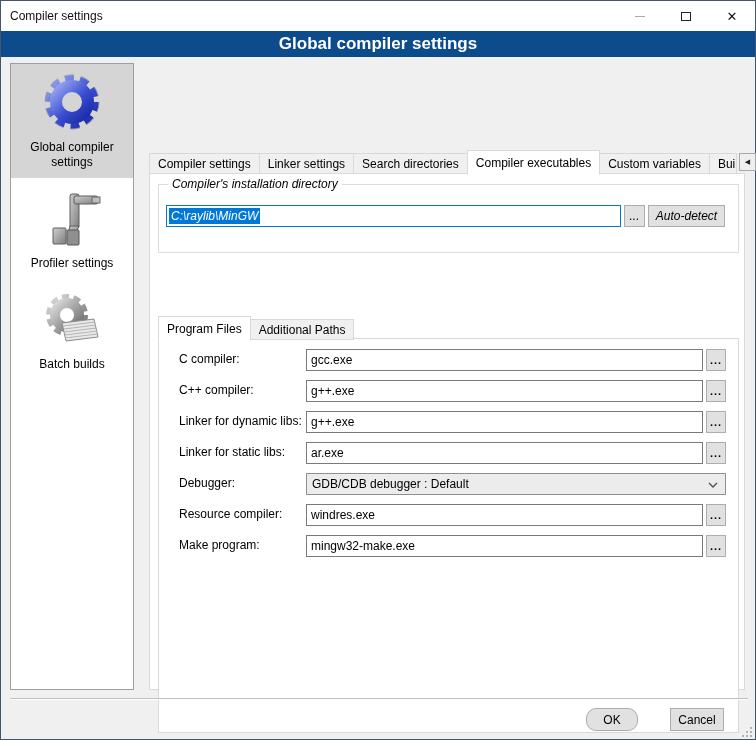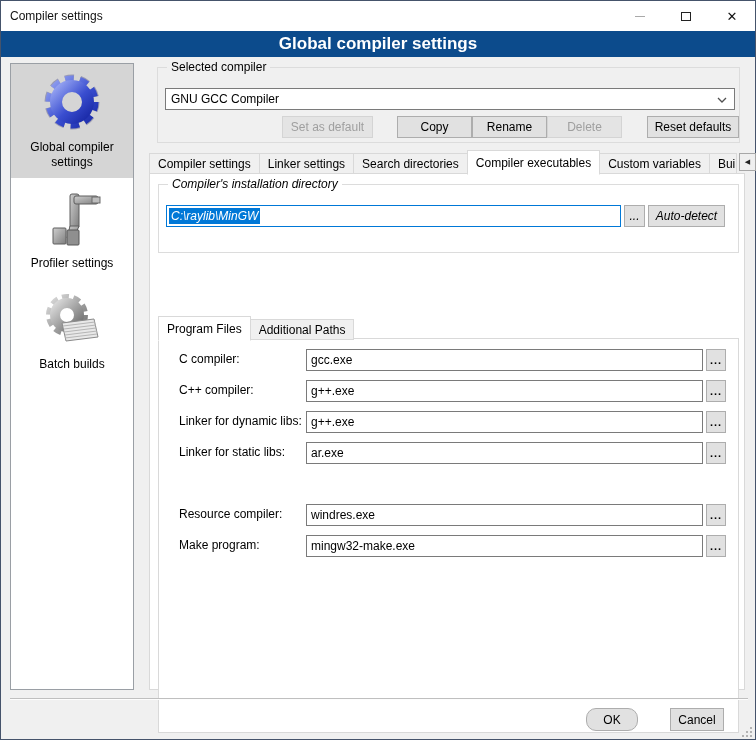--- a/index.html
+++ b/index.html
@@ -191,36 +191,20 @@
             <line x1="24" y1="40" x2="56" y2="36" stroke="#b5b5b5" stroke-width="1"></line>
             <line x1="24" y1="43" x2="56" y2="39" stroke="#b5b5b5" stroke-width="1"></line>
             <line x1="25" y1="46" x2="57" y2="42" stroke="#b5b5b5" stroke-width="1"></line>
             <line x1="25" y1="49" x2="57" y2="45" stroke="#b5b5b5" stroke-width="1"></line>
           </g>
         </svg>
         <div class="side-label">Batch builds</div>
       </div>
     </div>
 
-    <div class="groupbox gb-compiler">
-      <span class="gb-label gb-on-gray">Selected compiler</span>
-      <div class="combo combo-main">
-        <span>GNU GCC Compiler</span>
-        <svg class="chev" width="10" height="6" viewBox="0 0 10 6">
-            <polyline points="1,1 5,5 9,1" fill="none" stroke="#505050" stroke-width="1.3"></polyline>
-          </svg>
-      </div>
-      <div class="btn-row">
-        <div class="btn disabled b-setdef">Set as default</div>
-        <div class="btn b-copy">Copy</div>
-        <div class="btn b-rename">Rename</div>
-        <div class="btn disabled b-delete">Delete</div>
-        <div class="btn b-reset">Reset defaults</div>
-      </div>
-    </div>
 
     <div class="tabstrip">
       <div class="tab">Compiler settings</div>
       <div class="tab">Linker settings</div>
       <div class="tab">Search directories</div>
       <div class="tab active">Compiler executables</div>
       <div class="tab">Custom variables</div>
       <div class="tab clipped">Build</div>
       <div class="tab-arrows">
         <div class="arrow-btn">
@@ -265,20 +249,29 @@
           <input type="text" value="g++.exe" style="">
           <div class="btn browse">...</div>
         </div>
 
         <div class="frow r3">
           <span class="flabel">Linker for static libs:</span>
           <input type="text" value="ar.exe" style="">
           <div class="btn browse">...</div>
         </div>
 
+        <div class="frow r4">
+          <span class="flabel">Debugger:</span>
+          <div class="combo combo-gray combo-debugger">
+            <span>GDB/CDB debugger : Default</span>
+            <svg class="chev" width="10" height="6" viewBox="0 0 10 6">
+                <polyline points="1,1 5,5 9,1" fill="none" stroke="#505050" stroke-width="1.3"></polyline>
+              </svg>
+          </div>
+        </div>
 
         <div class="frow r5">
           <span class="flabel">Resource compiler:</span>
           <input type="text" value="windres.exe" style="">
           <div class="btn browse">...</div>
         </div>
 
         <div class="frow r6">
           <span class="flabel">Make program:</span>
           <input type="text" value="mingw32-make.exe" style="">

